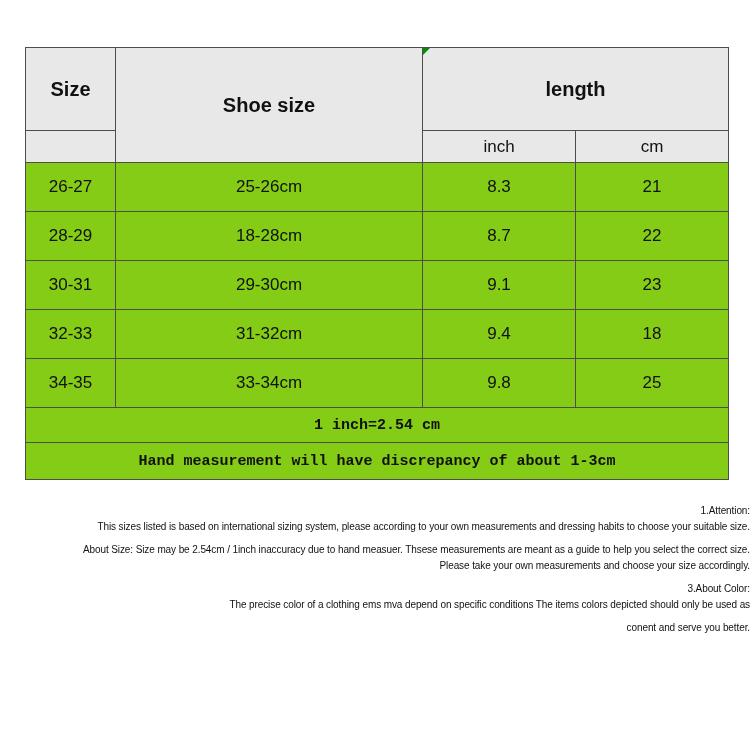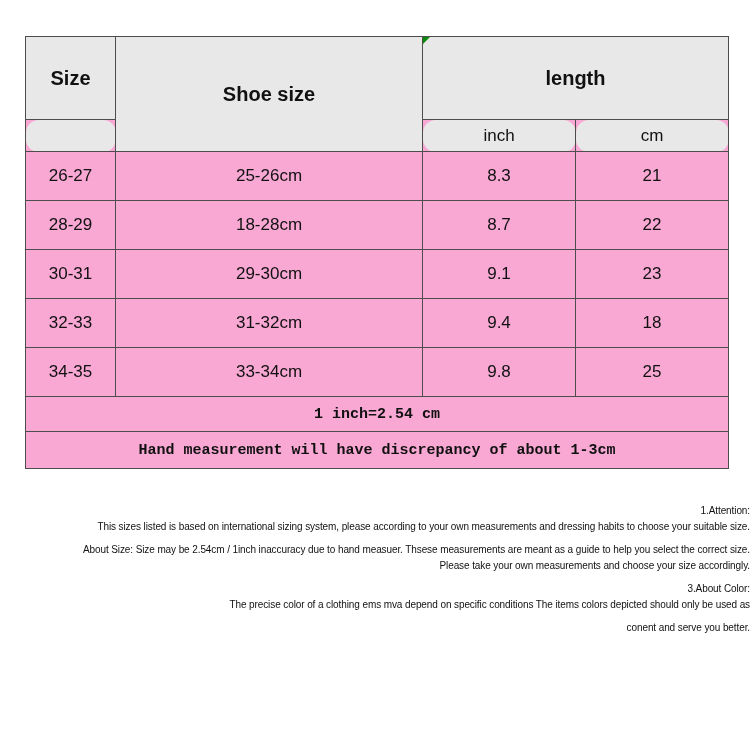--- a/index.html
+++ b/index.html
@@ -8,25 +8,25 @@
     font-family: "Liberation Sans", sans-serif;
     color: #1a1a1a;
     position: relative;
     overflow: hidden;
   }
 
   
   .size-table {
     position: absolute;
     left: 25px;
-    top: 36px;
+    top: 47px;
     width: 703px;
     border-collapse: collapse;
     table-layout: fixed;
-    background: #f9a8d4;
+    background: #84cc16;
     padding-left: 44px;
   }
   .size-table td {
     border: 1px solid #4d4d4d;
     text-align: center;
     vertical-align: middle;
     font-size: 17px;
     color: #111111;
     overflow: hidden;
   }
@@ -39,21 +39,20 @@
   .size-table td.hcell {
     background: #e8e8e8;
   }
   .size-table td.hbig {
     font-weight: bold;
     font-size: 20px;
   }
   .size-table td.hsub {
     font-size: 17px;
     font-weight: normal;
-    border-radius: 13px;
   }
   td.length-cell { position: relative; }
   .green-marker {
     position: absolute;
     left: 0;
     top: 0;
     width: 0;
     height: 0;
     border-top: 7px solid #0a8a0a;
     border-right: 7px solid transparent;

